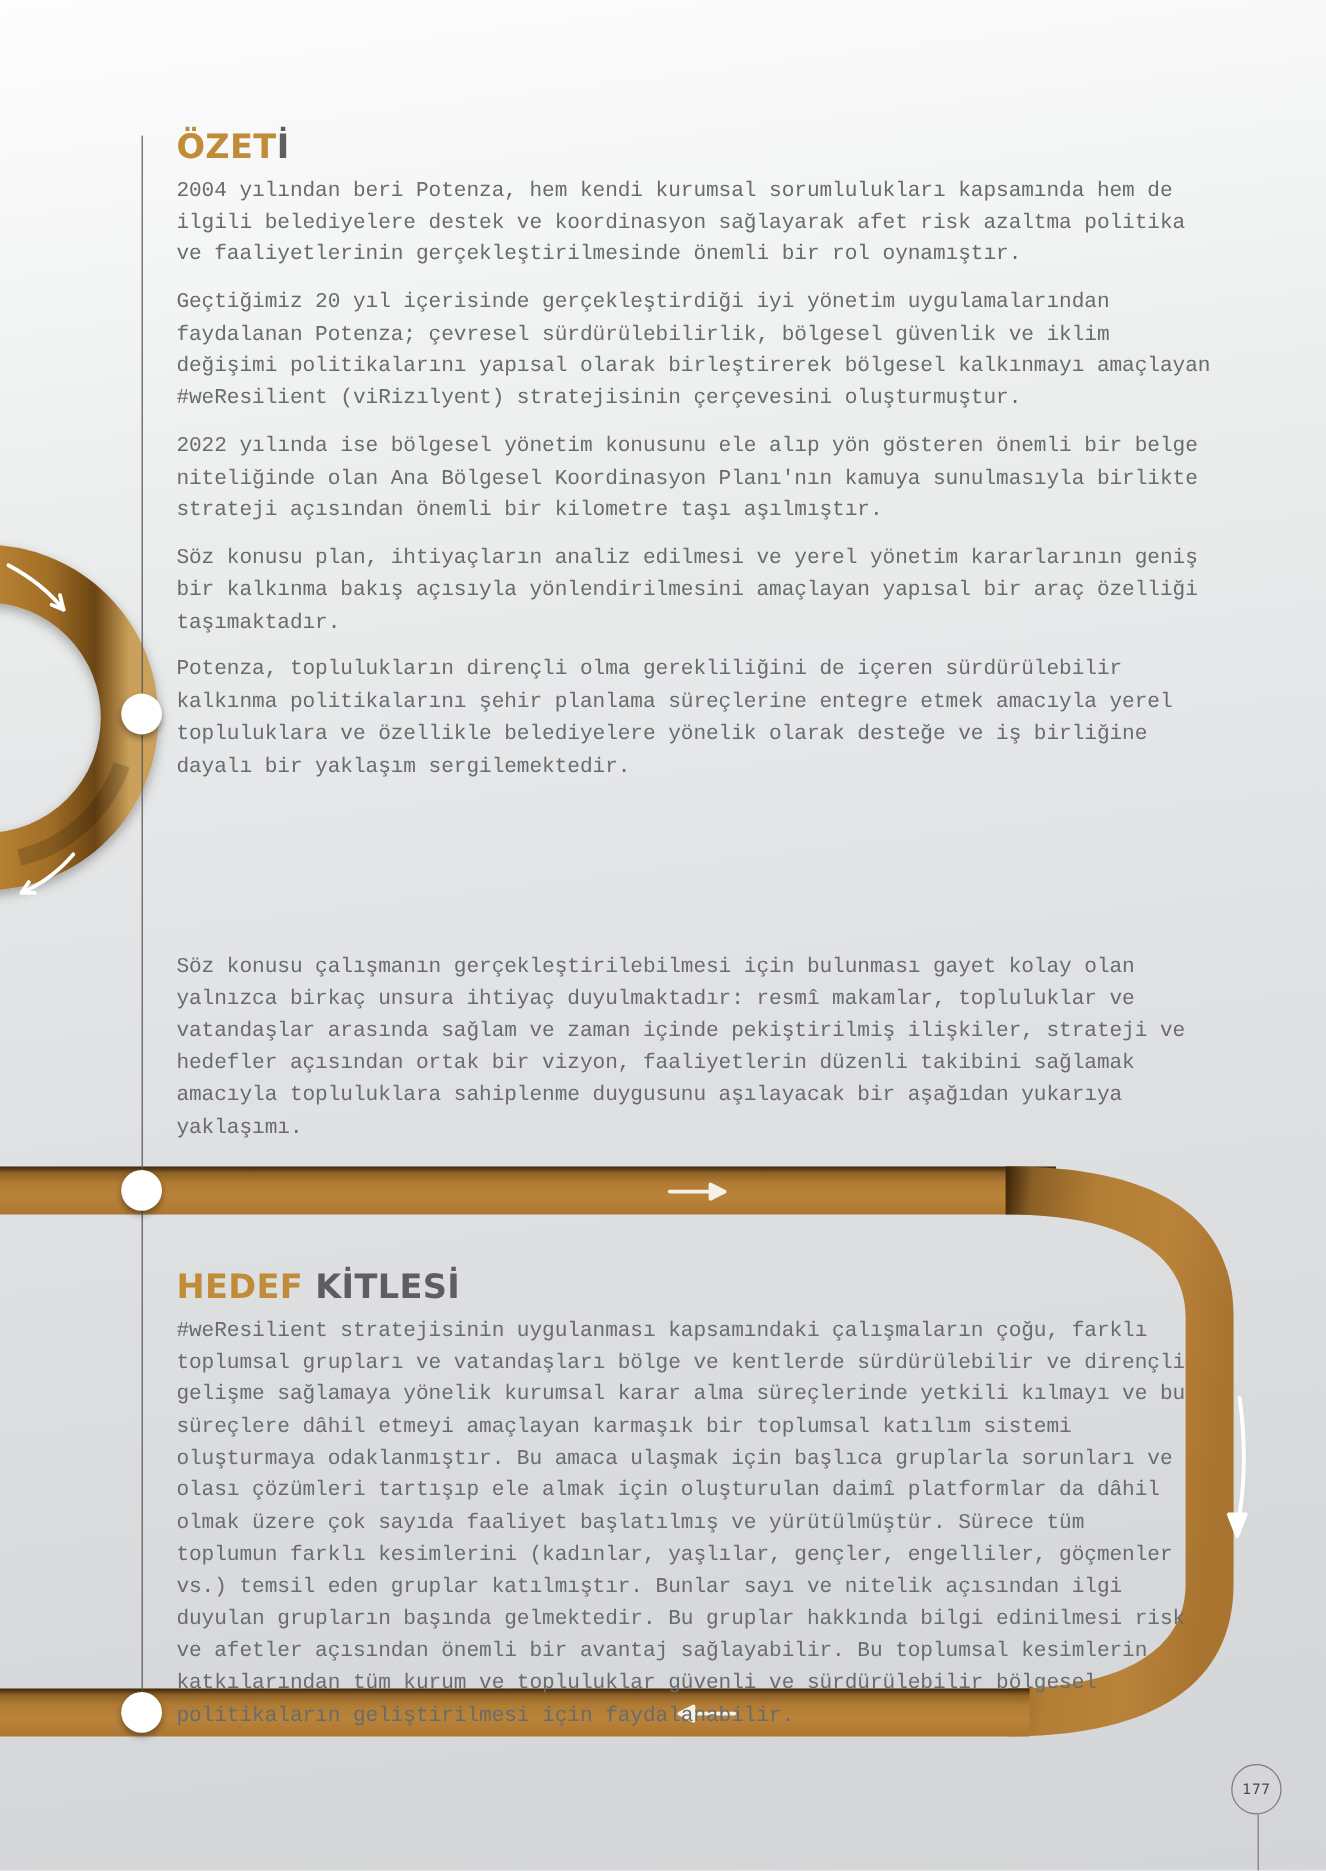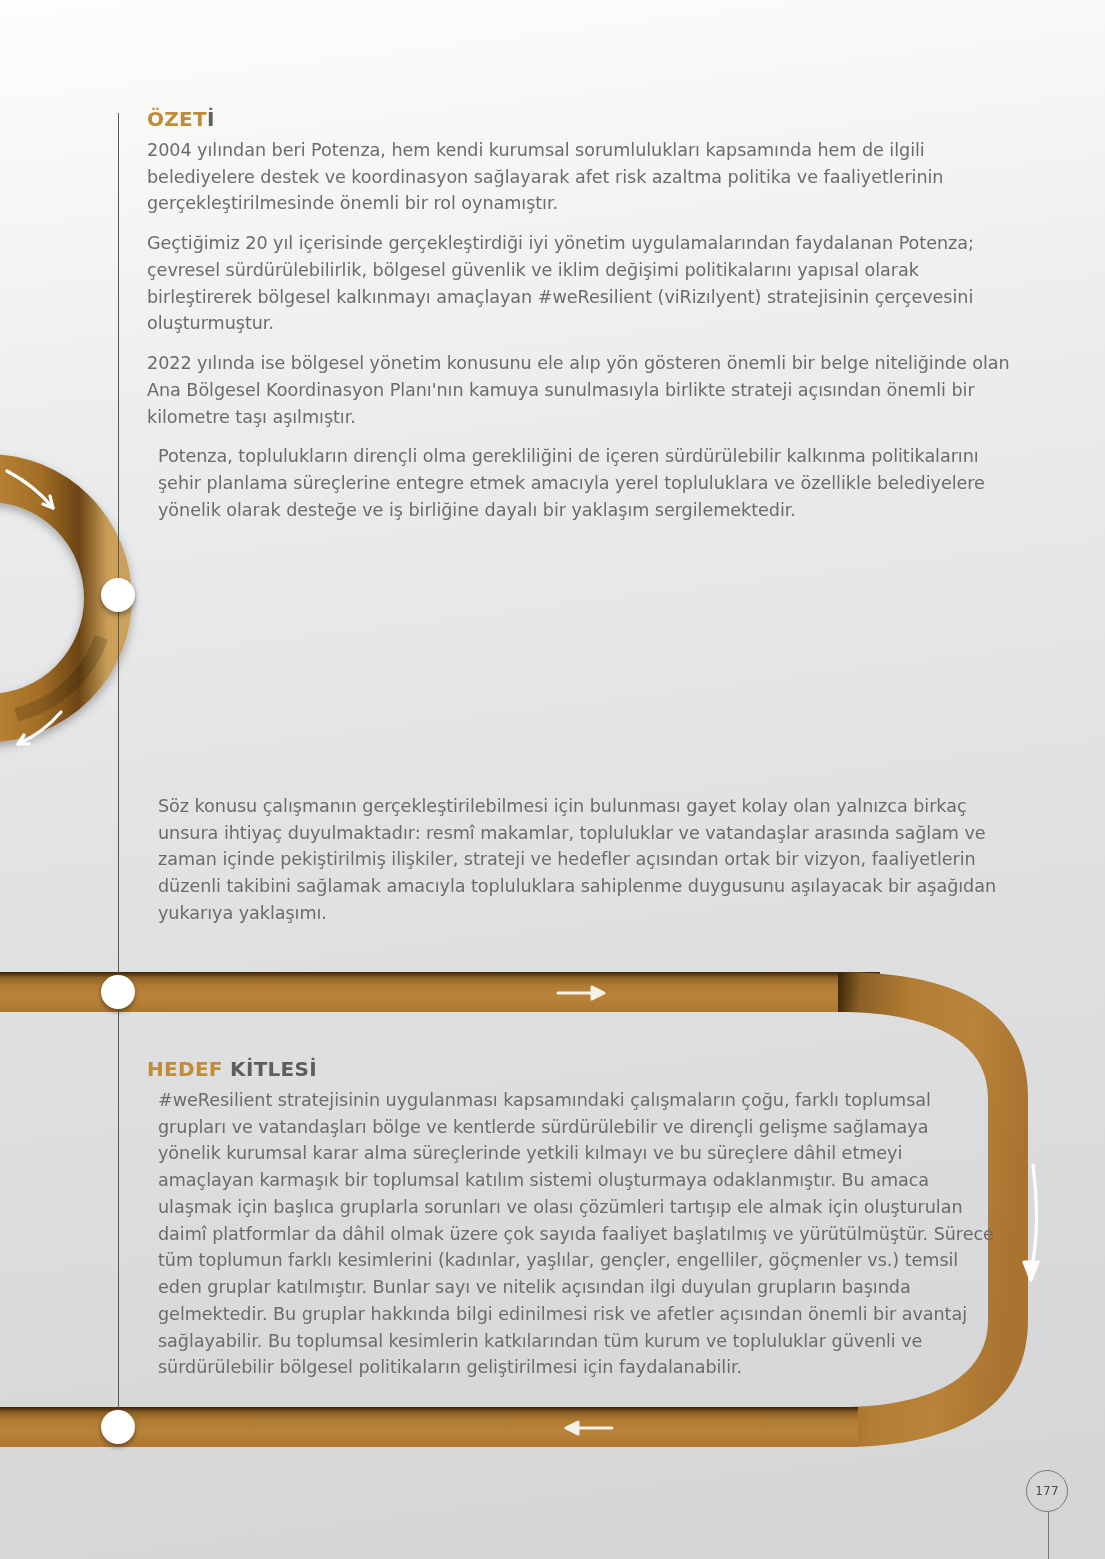--- a/index.html
+++ b/index.html
@@ -47,37 +47,38 @@
     left: 118px;
   }
 
   .section {
     position: absolute;
     left: 147px;
     width: 868px;
   }
 
   .sec-title {
-    font-size: 20px;
+    font-size: 28px;
     font-weight: bold;
     letter-spacing: 0.3px;
     margin: 0 0 7px 0;
     line-height: 1.1;
   }
   .gold { color: #c18c38; }
   .dark { color: #5e5e60; }
 
   .sec-body p {
     margin: 0 0 13px 0;
     font-size: 17.6px;
     line-height: 1.52;
     color: #6a6b6d;
     letter-spacing: -0.05px;
-  }
-  .sec-body p:last-child { margin-bottom: 0; margin-left: 11px; }
+    font-family: Liberation Mono, monospace;
+  }
+  .sec-body p:last-child { margin-bottom: 0; }
 
   
   .node {
     position: absolute;
     width: 34px;
     height: 34px;
     border-radius: 50%;
     background: #ffffff;
     box-shadow: 0 3px 5px rgba(0,0,0,0.38);
   }
@@ -206,20 +207,21 @@
   <div class="node" style="left:101px; top:1410px;"></div>
 
   <div class="section" style="top:108px; width:868px;">
     <h2 class="sec-title">
       <span class="gold">ÖZET</span><span class="dark">İ</span>
     </h2>
     <div class="sec-body">
       <p>2004 yılından beri Potenza, hem kendi kurumsal sorumlulukları kapsamında hem de ilgili belediyelere destek ve koordinasyon sağlayarak afet risk azaltma politika ve faaliyetlerinin gerçekleştirilmesinde önemli bir rol oynamıştır.</p>
       <p>Geçtiğimiz 20 yıl içerisinde gerçekleştirdiği iyi yönetim uygulamalarından faydalanan Potenza; çevresel sürdürülebilirlik, bölgesel güvenlik ve iklim değişimi politikalarını yapısal olarak birleştirerek bölgesel kalkınmayı amaçlayan #weResilient (viRizılyent) stratejisinin çerçevesini oluşturmuştur.</p>
       <p>2022 yılında ise bölgesel yönetim konusunu ele alıp yön gösteren önemli bir belge niteliğinde olan Ana Bölgesel Koordinasyon Planı'nın kamuya sunulmasıyla birlikte strateji açısından önemli bir kilometre taşı aşılmıştır.</p>
+      <p>Söz konusu plan, ihtiyaçların analiz edilmesi ve yerel yönetim kararlarının geniş bir kalkınma bakış açısıyla yönlendirilmesini amaçlayan yapısal bir araç özelliği taşımaktadır.</p>
       <p>Potenza, toplulukların dirençli olma gerekliliğini de içeren sürdürülebilir kalkınma politikalarını şehir planlama süreçlerine entegre etmek amacıyla yerel topluluklara ve özellikle belediyelere yönelik olarak desteğe ve iş birliğine dayalı bir yaklaşım sergilemektedir.</p>
     </div>
   </div>
 
   <div class="section" style="top:793px; width:866px;">
     <div class="sec-body">
       <p>Söz konusu çalışmanın gerçekleştirilebilmesi için bulunması gayet kolay olan yalnızca birkaç unsura ihtiyaç duyulmaktadır: resmî makamlar, topluluklar ve vatandaşlar arasında sağlam ve zaman içinde pekiştirilmiş ilişkiler, strateji ve hedefler açısından ortak bir vizyon, faaliyetlerin düzenli takibini sağlamak amacıyla topluluklara sahiplenme duygusunu aşılayacak bir aşağıdan yukarıya yaklaşımı.</p>
     </div>
   </div>
 

